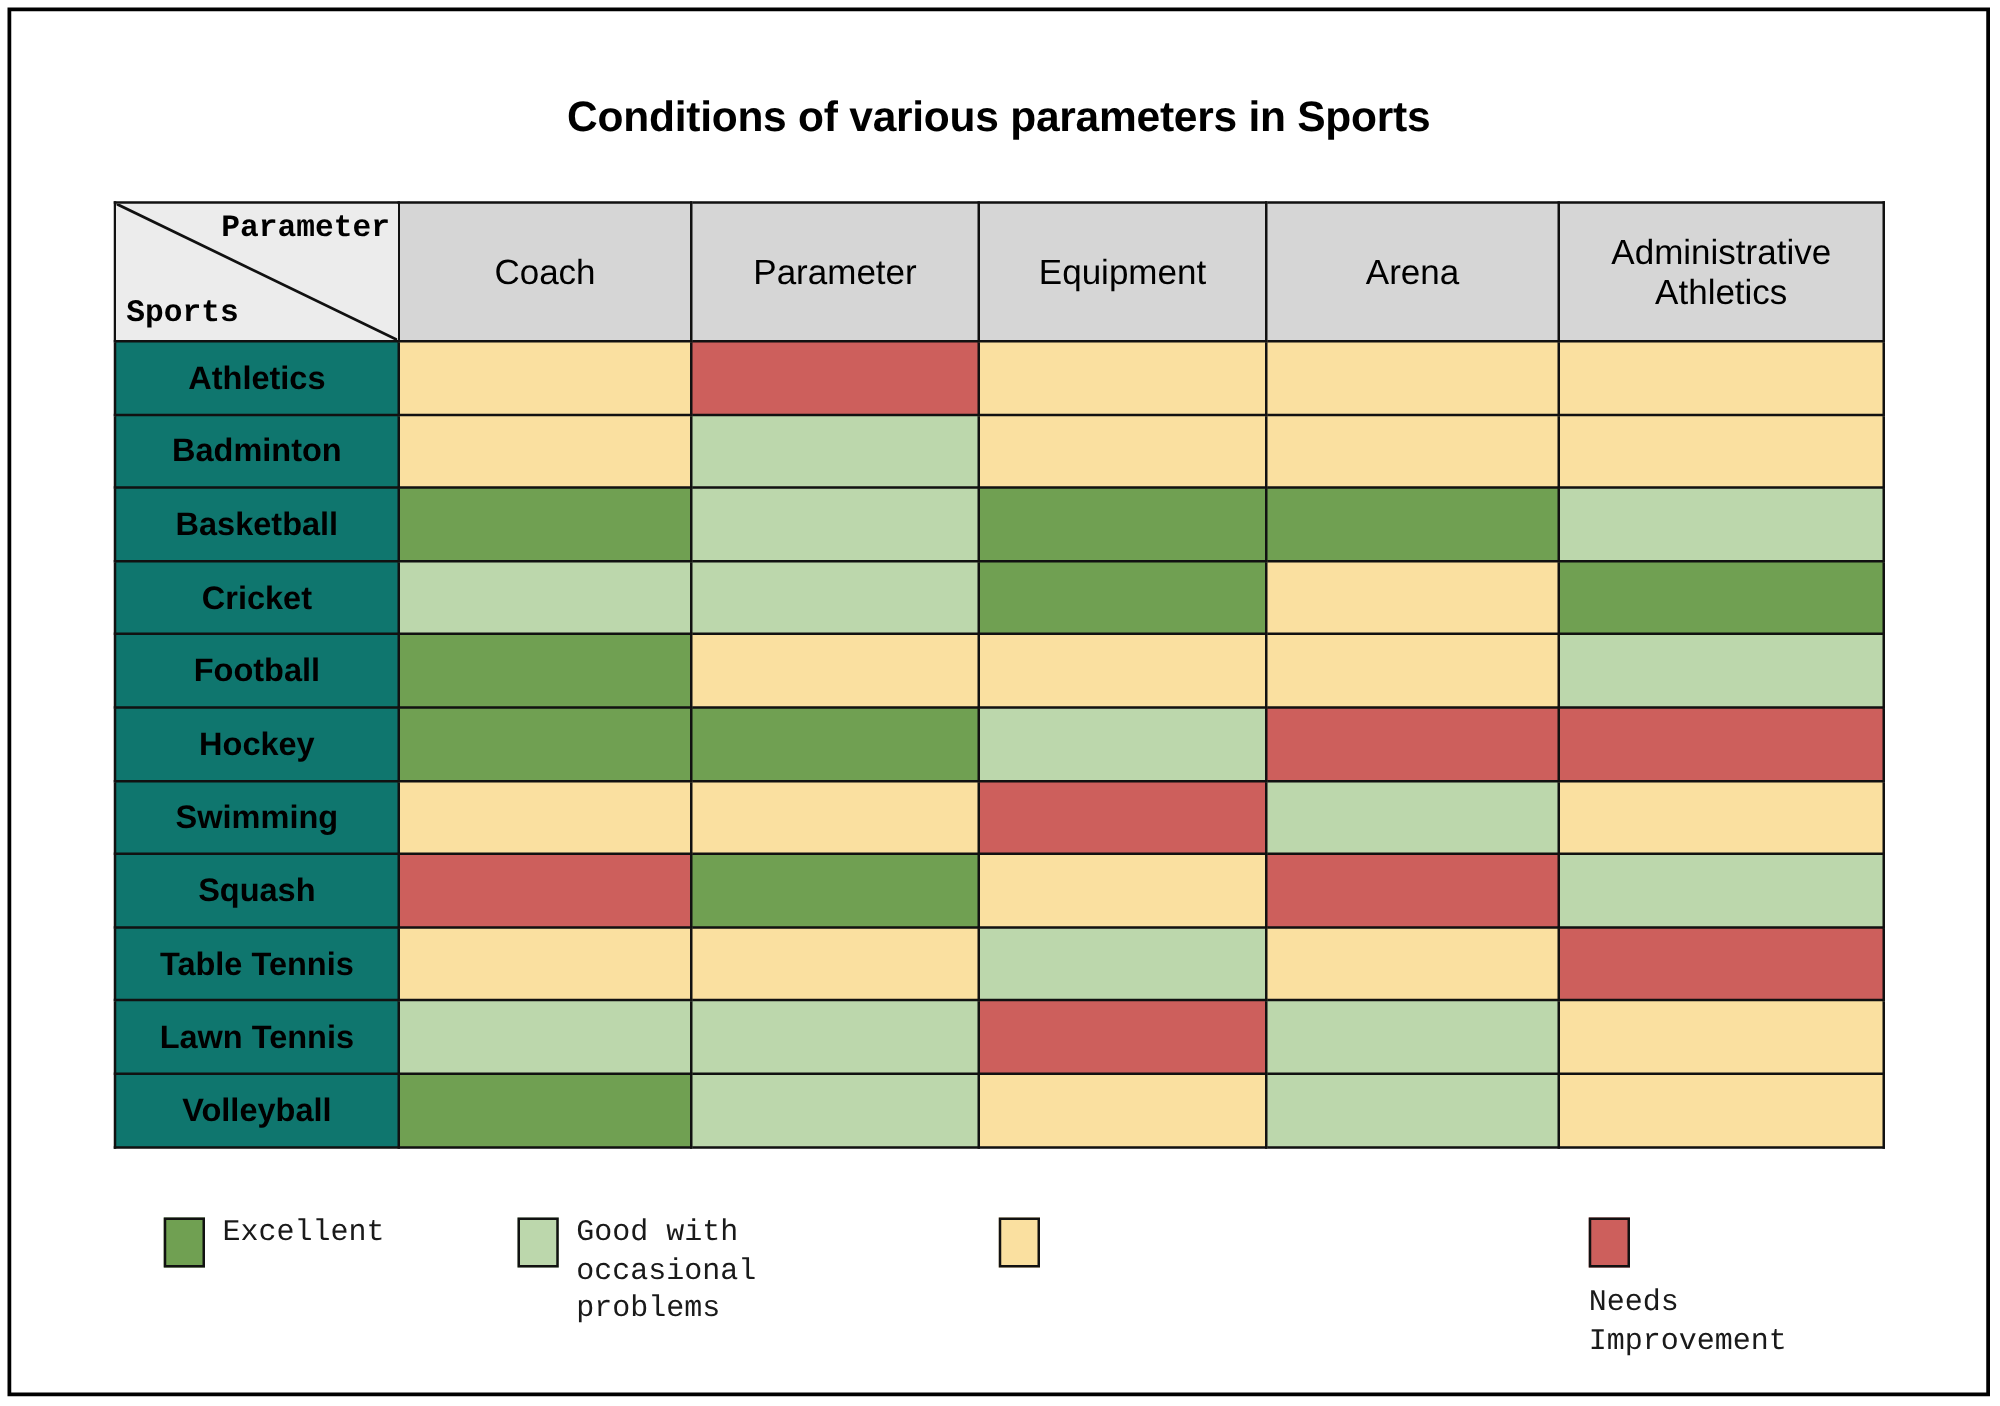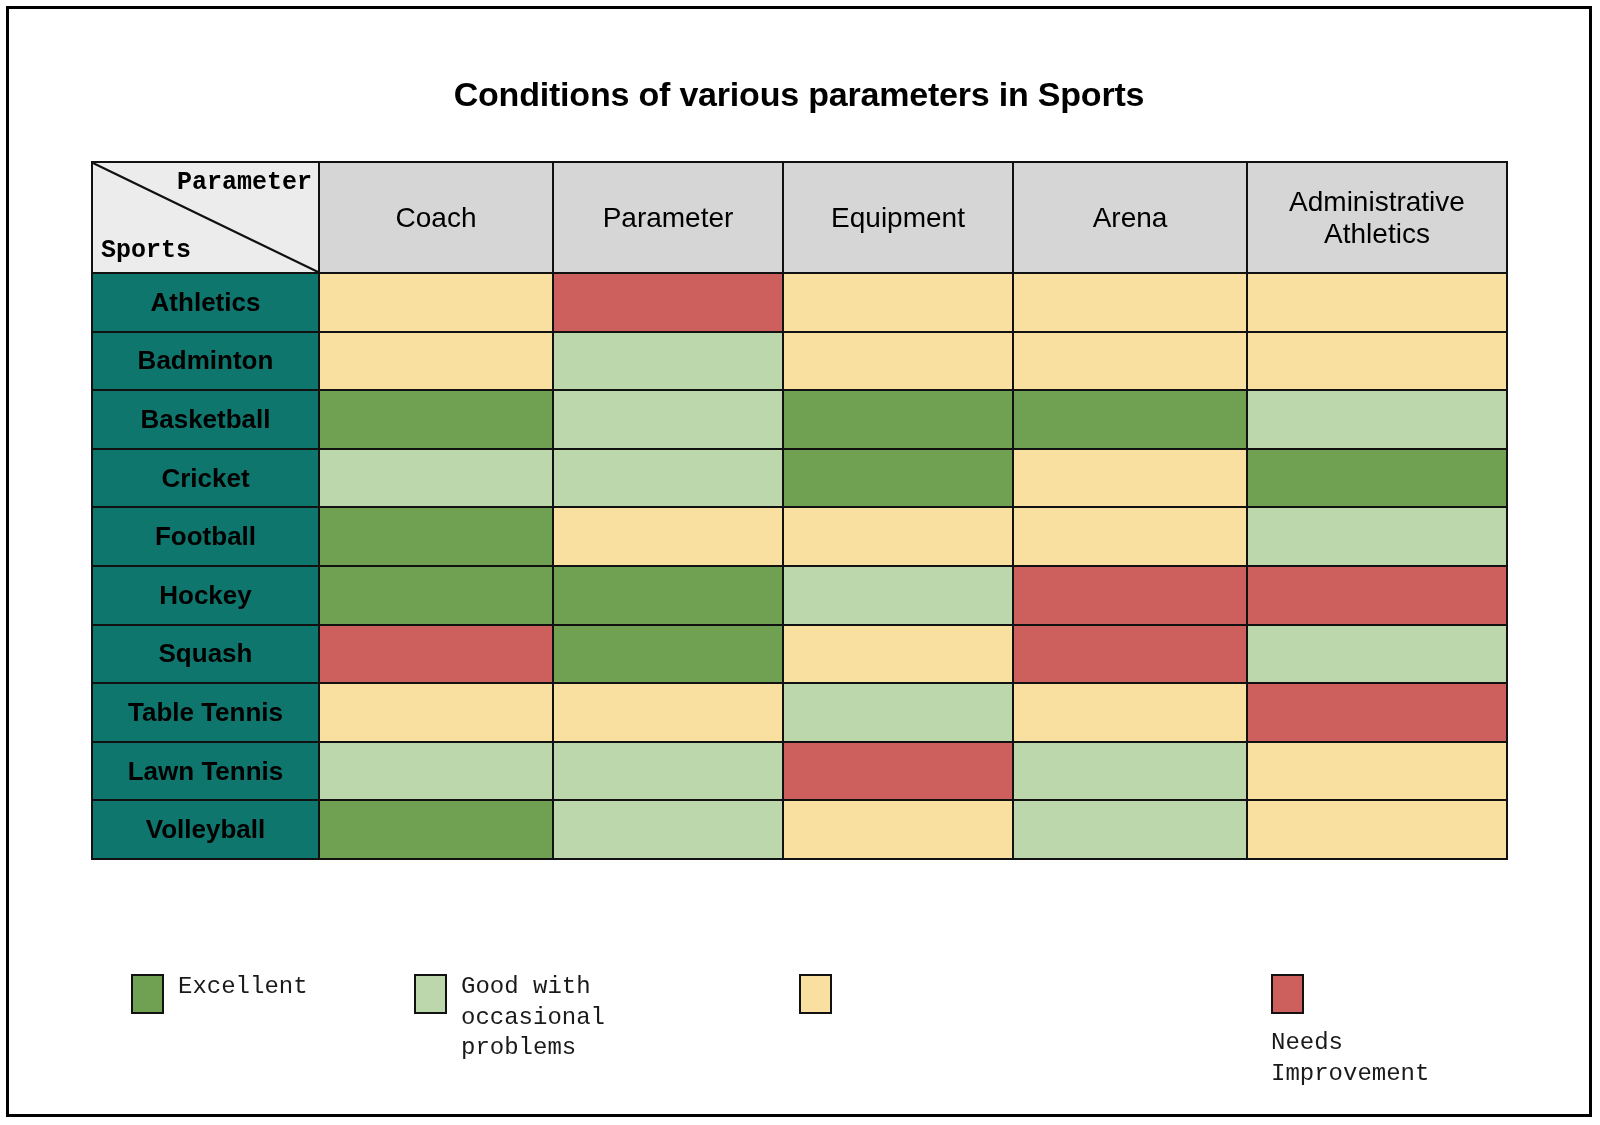--- a/index.html
+++ b/index.html
@@ -221,20 +221,28 @@
         </tr>
         <tr>
           <th class="row-head">Hockey</th>
           <td class="cell c-excellent" style="width: 232px;"></td>
           <td class="cell c-excellent" style="width: 228px;"></td>
           <td class="cell c-good" style="width: 228px;"></td>
           <td class="cell c-needs" style="width: 232px;"></td>
           <td class="cell c-needs" style="width: 258px;"></td>
         </tr>
         <tr>
+          <th class="row-head">Swimming</th>
+          <td class="cell c-satisf" style="width: 232px;"></td>
+          <td class="cell c-satisf" style="width: 228px;"></td>
+          <td class="cell c-needs" style="width: 228px;"></td>
+          <td class="cell c-good" style="width: 232px;"></td>
+          <td class="cell c-satisf" style="width: 258px;"></td>
+        </tr>
+        <tr>
           <th class="row-head">Squash</th>
           <td class="cell c-needs" style="width: 232px;"></td>
           <td class="cell c-excellent" style="width: 228px;"></td>
           <td class="cell c-satisf" style="width: 228px;"></td>
           <td class="cell c-needs" style="width: 232px;"></td>
           <td class="cell c-good" style="width: 258px;"></td>
         </tr>
         <tr>
           <th class="row-head">Table Tennis</th>
           <td class="cell c-satisf" style="width: 232px;"></td>

